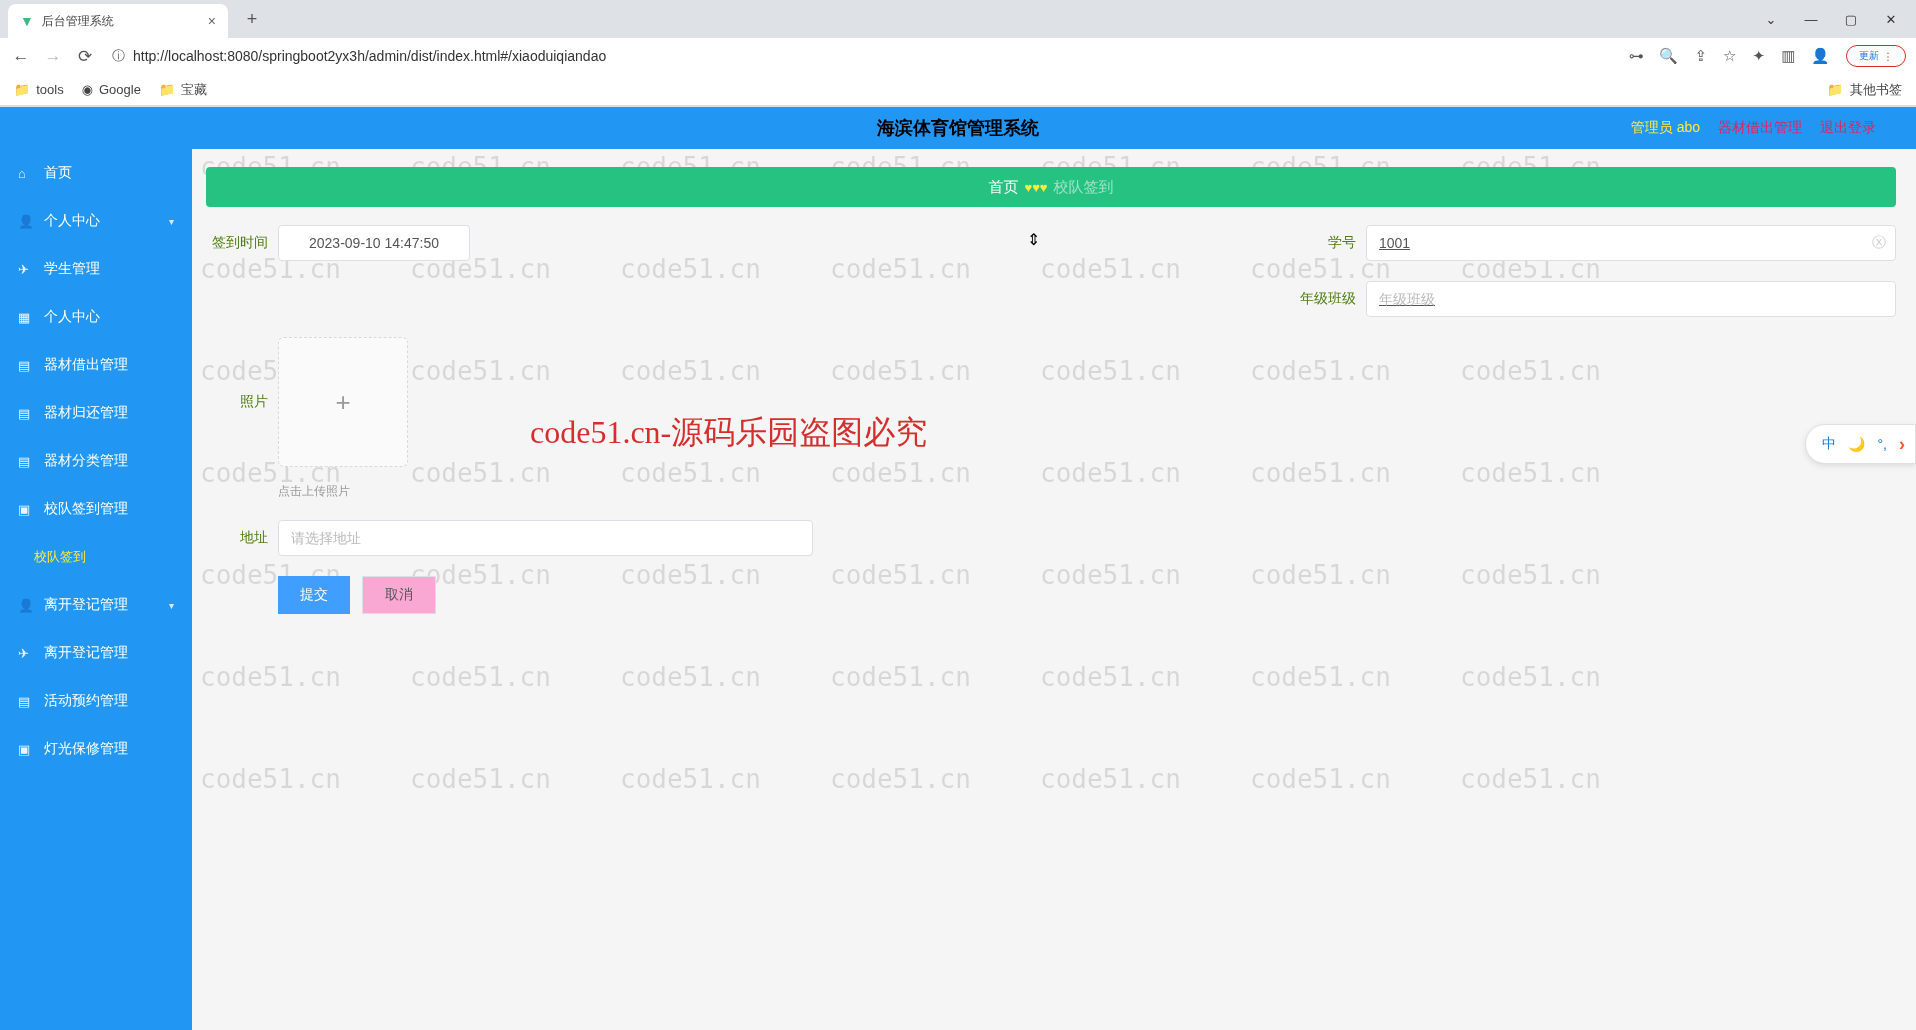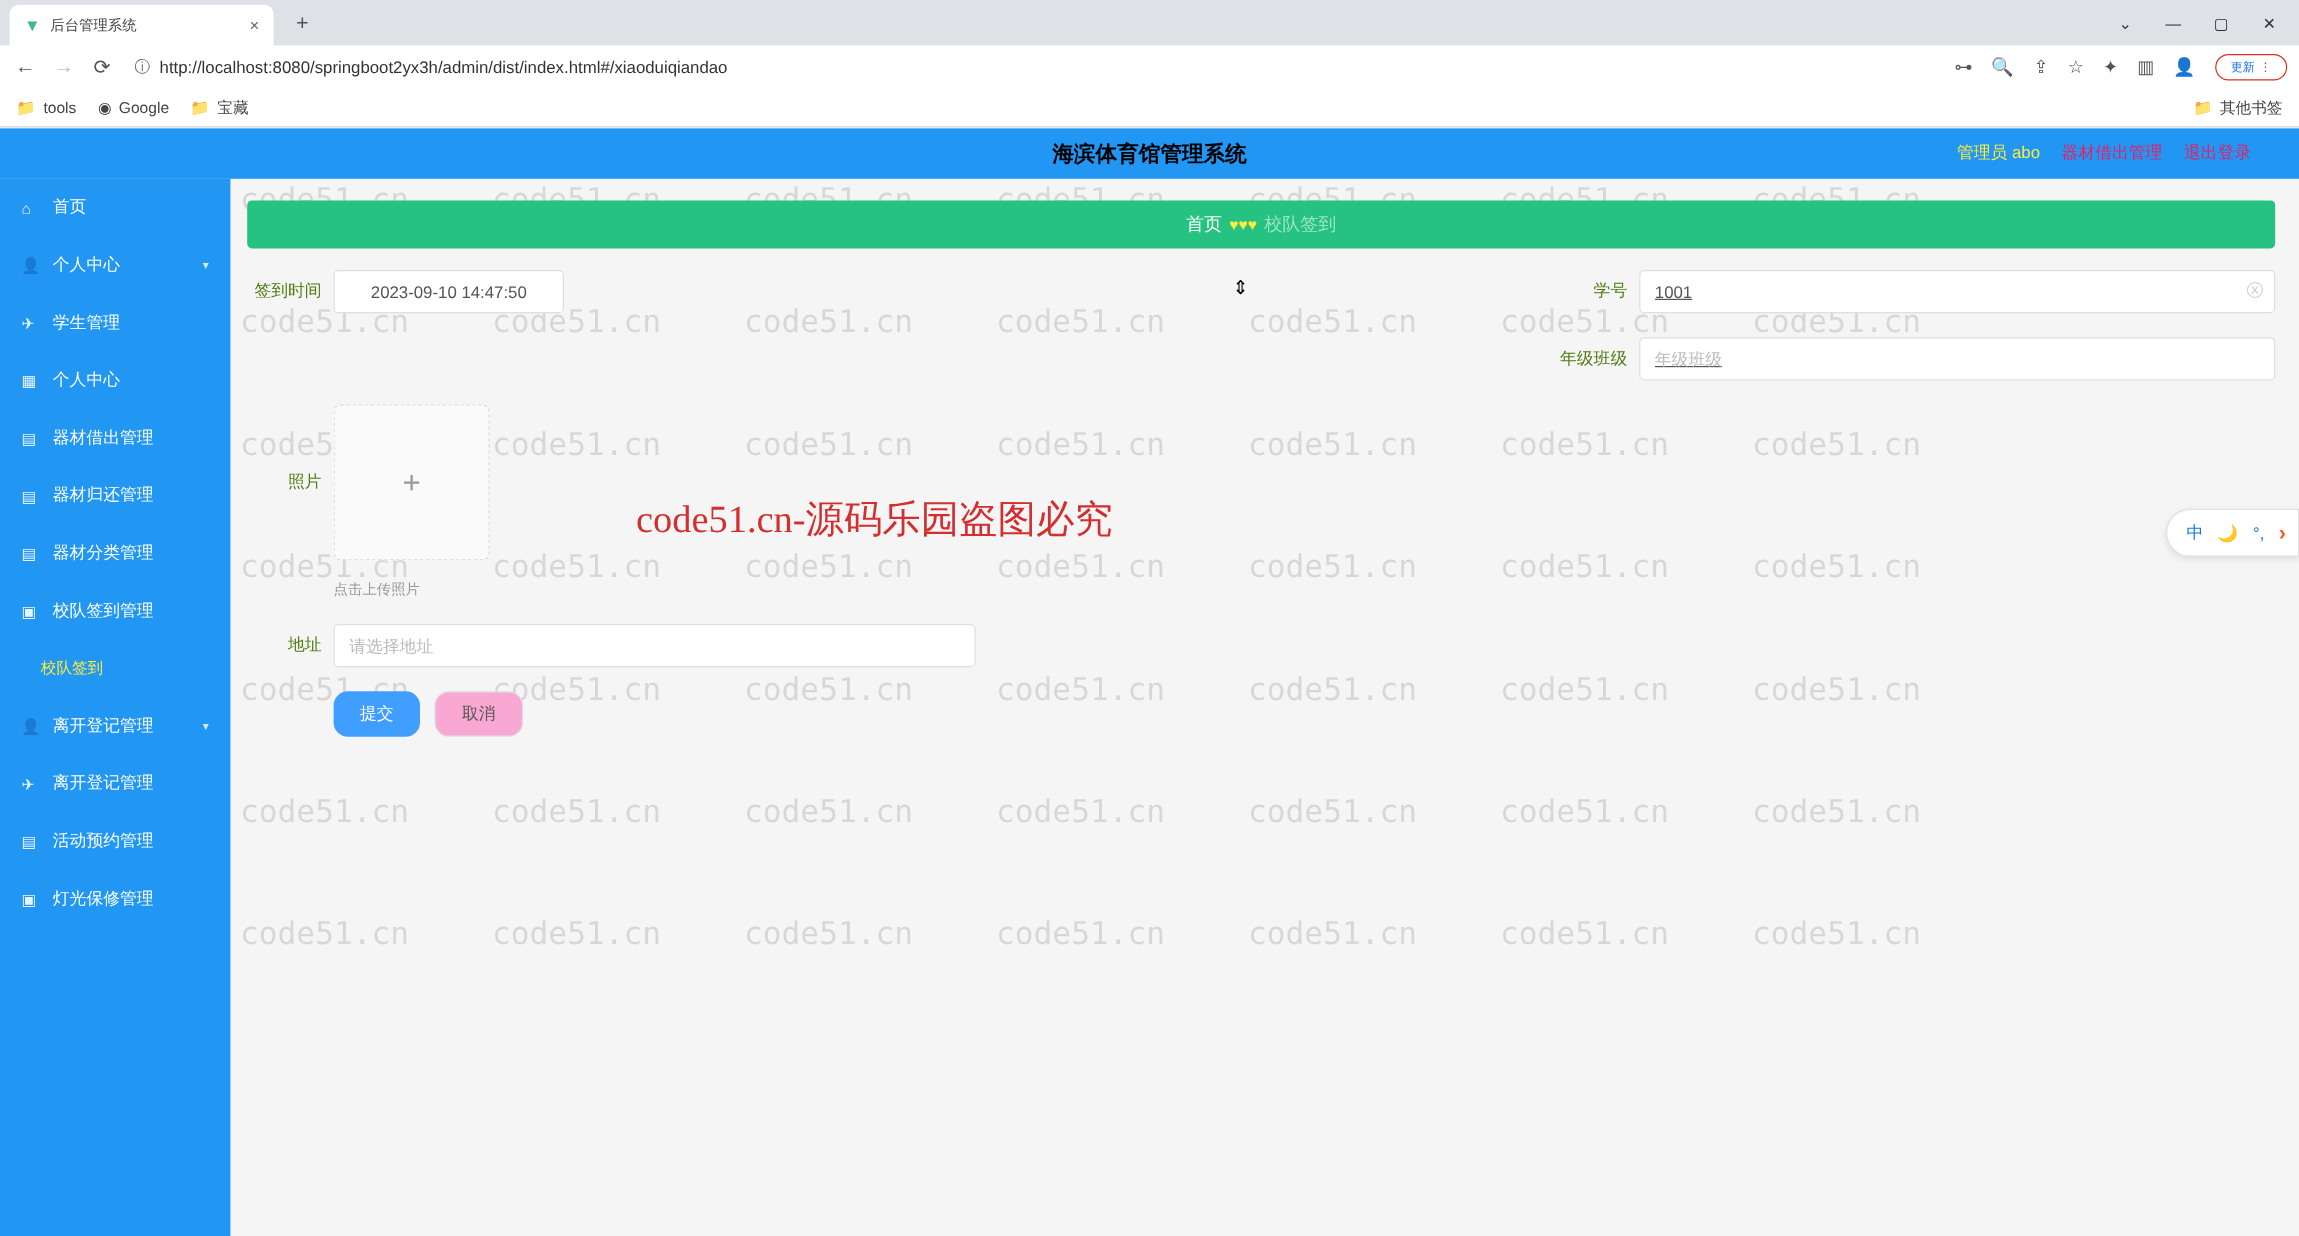--- a/index.html
+++ b/index.html
@@ -66,21 +66,21 @@
 .time-wrap .clock { position: absolute; left: 10px; top: 50%; transform: translateY(-50%); color: #bbb; font-size: 14px; }
 .fg-input.w530 { width: 530px; text-decoration: underline; }
 .fg-input.w535 { width: 535px; }
 .clearable { position: relative; }
 .clearable .clr { position: absolute; right: 10px; top: 50%; transform: translateY(-50%); color: #ccc; font-size: 14px; }
 
 .upload-box { width: 130px; height: 130px; border: 1px dashed #d9d9d9; border-radius: 6px; background: #fafafa; display: flex; align-items: center; justify-content: center; font-size: 26px; color: #999; cursor: pointer; }
 .upload-hint { font-size: 12px; color: #999; margin-top: 16px; }
 
 .btn-row { display: flex; gap: 12px; margin-left: 72px; margin-top: 4px; }
-.btn { height: 38px; padding: 0 22px; border-radius: 12px; font-size: 14px; cursor: pointer; border: none; }
+.btn { height: 38px; padding: 0 22px; border-radius: 0; font-size: 14px; cursor: pointer; border: none; }
 .btn.primary { background: #409eff; color: #fff; }
 .btn.default { background: #f9a8d4; border: 1px solid #dcdfe6; color: #555; }
 
 
 .side-toolbar { position: absolute; right: 0; top: 424px; height: 40px; background: #fff; border: 1px solid #e0e0e0; border-radius: 20px 0 0 20px; display: flex; align-items: center; gap: 12px; padding: 0 10px 0 16px; z-index: 10; font-size: 14px; color: #1976d2; box-shadow: 0 2px 6px rgba(0,0,0,0.1); }
 .side-toolbar .arrow { color: #ff5722; font-size: 18px; font-weight: bold; }
 
 
 .resize-cursor { position: absolute; top: 230px; left: 1027px; font-size: 16px; color: #000; z-index: 6; pointer-events: none; }
 </style>

